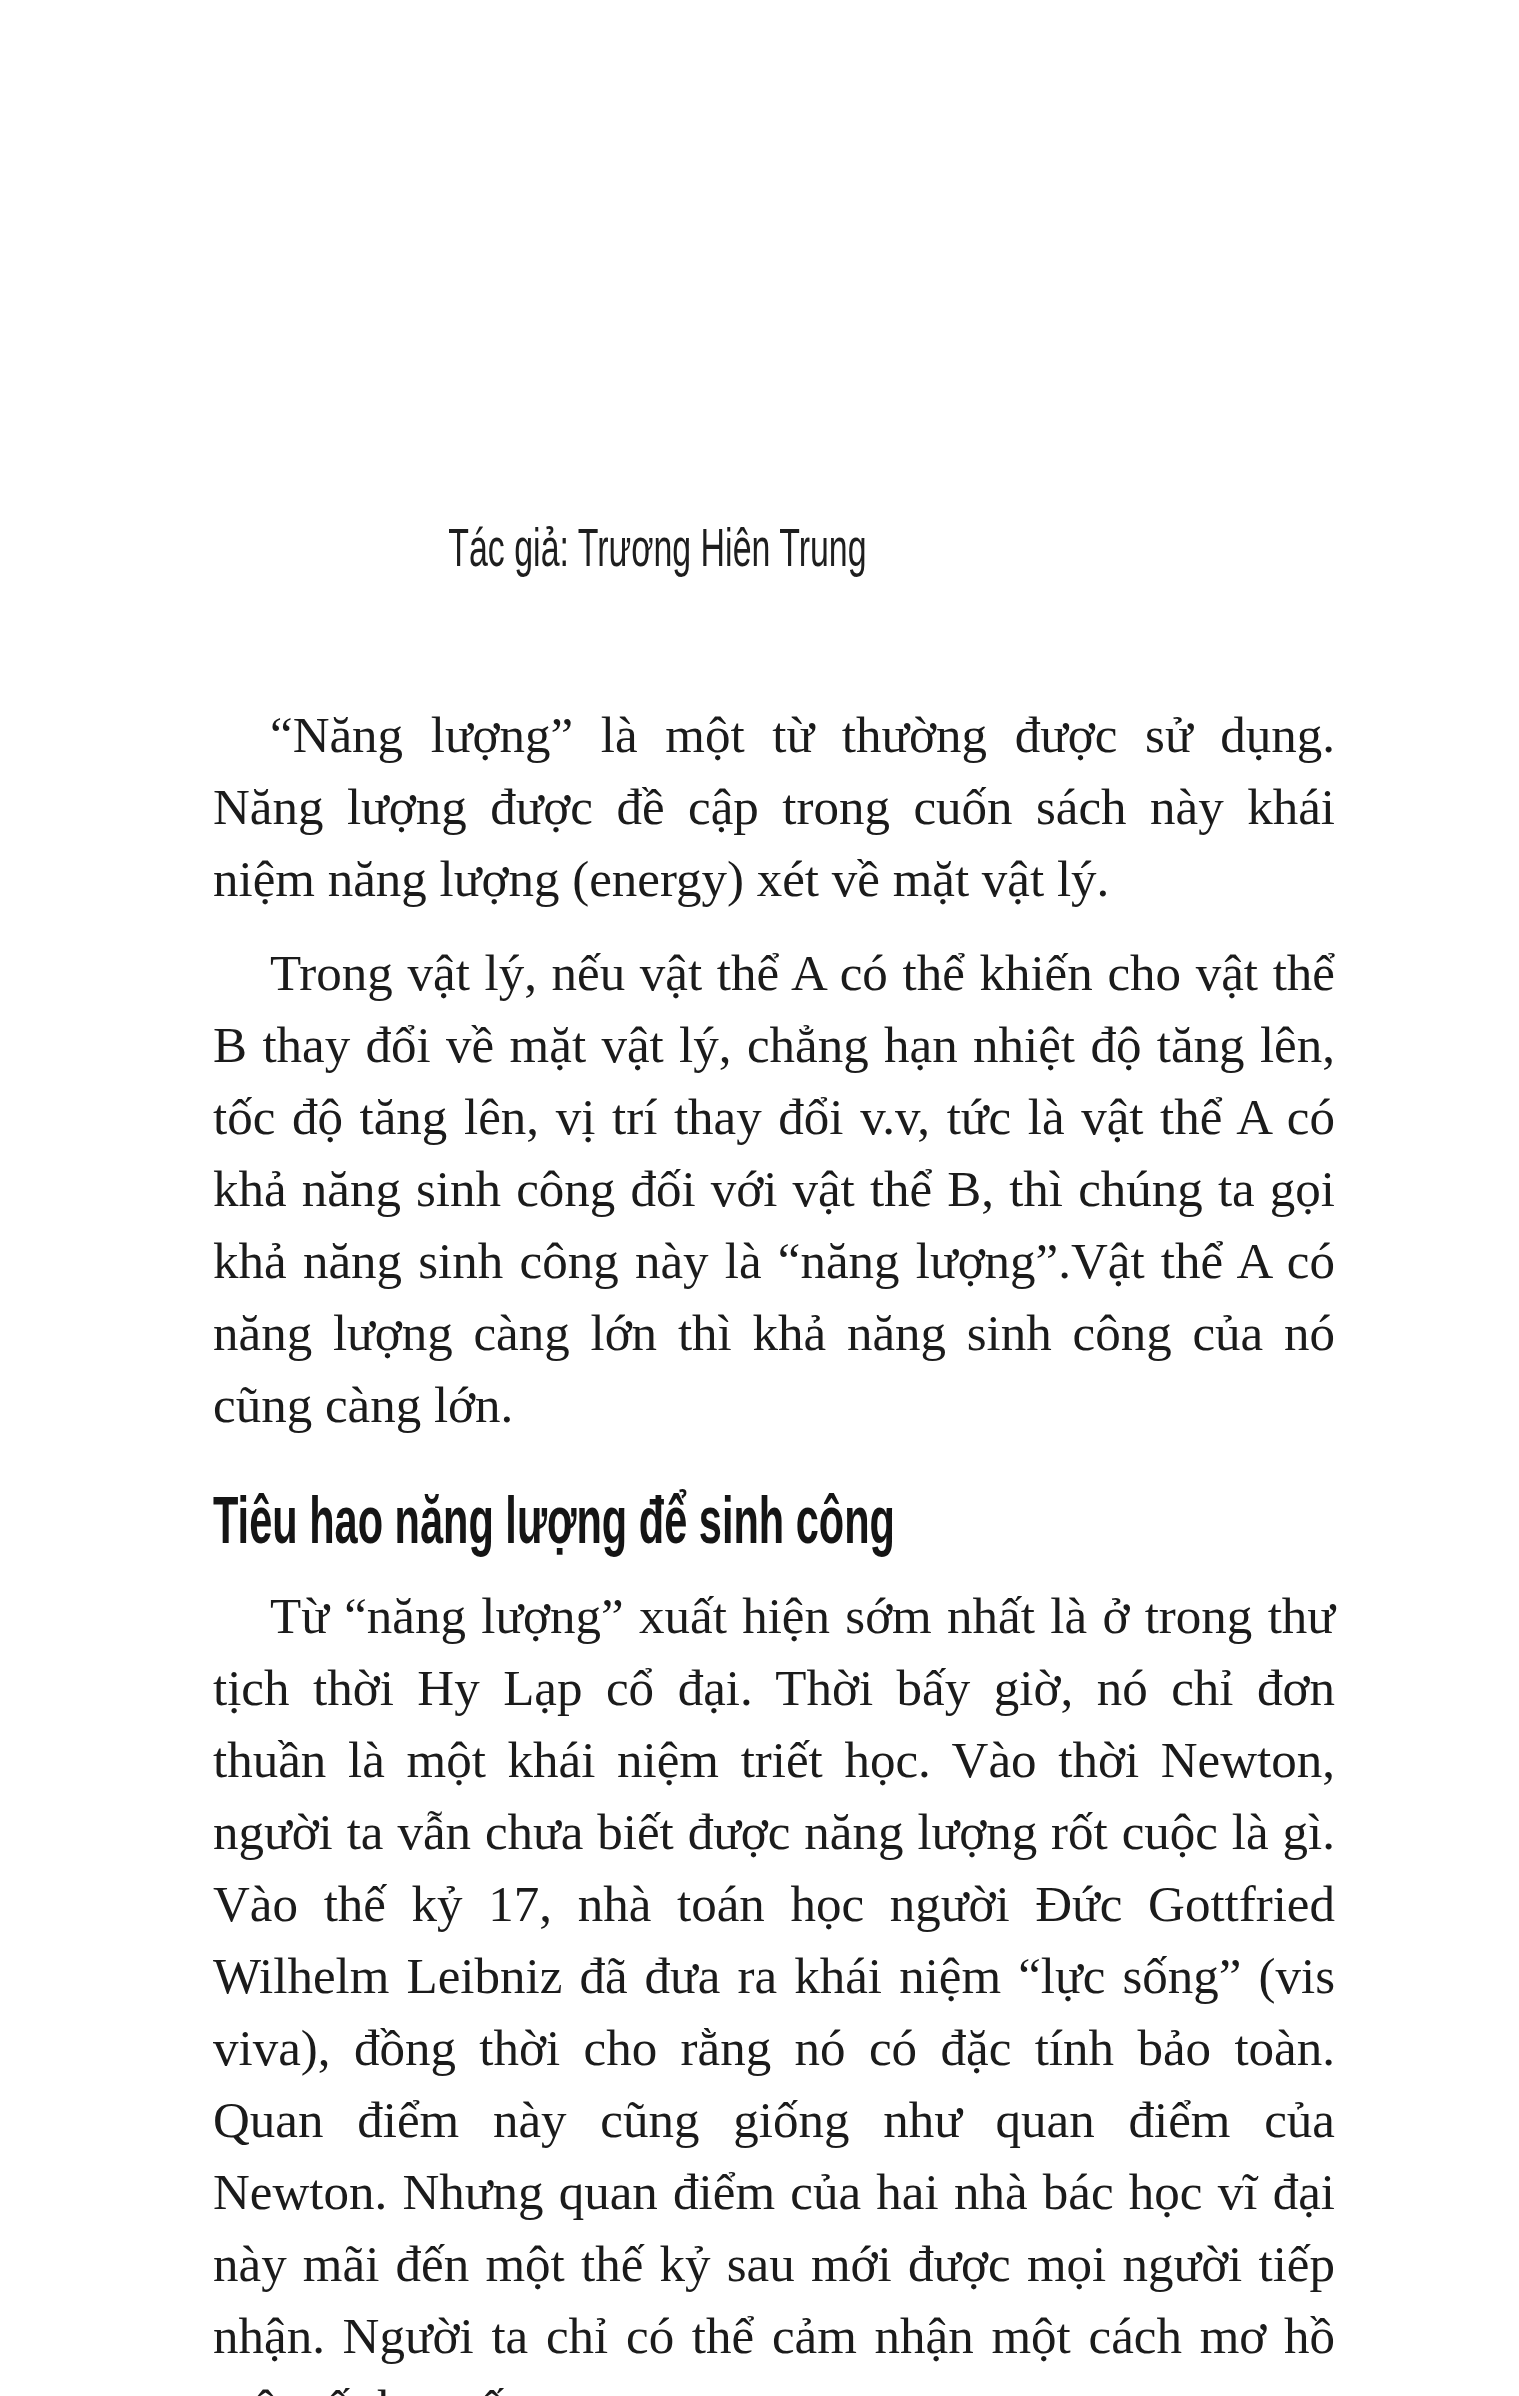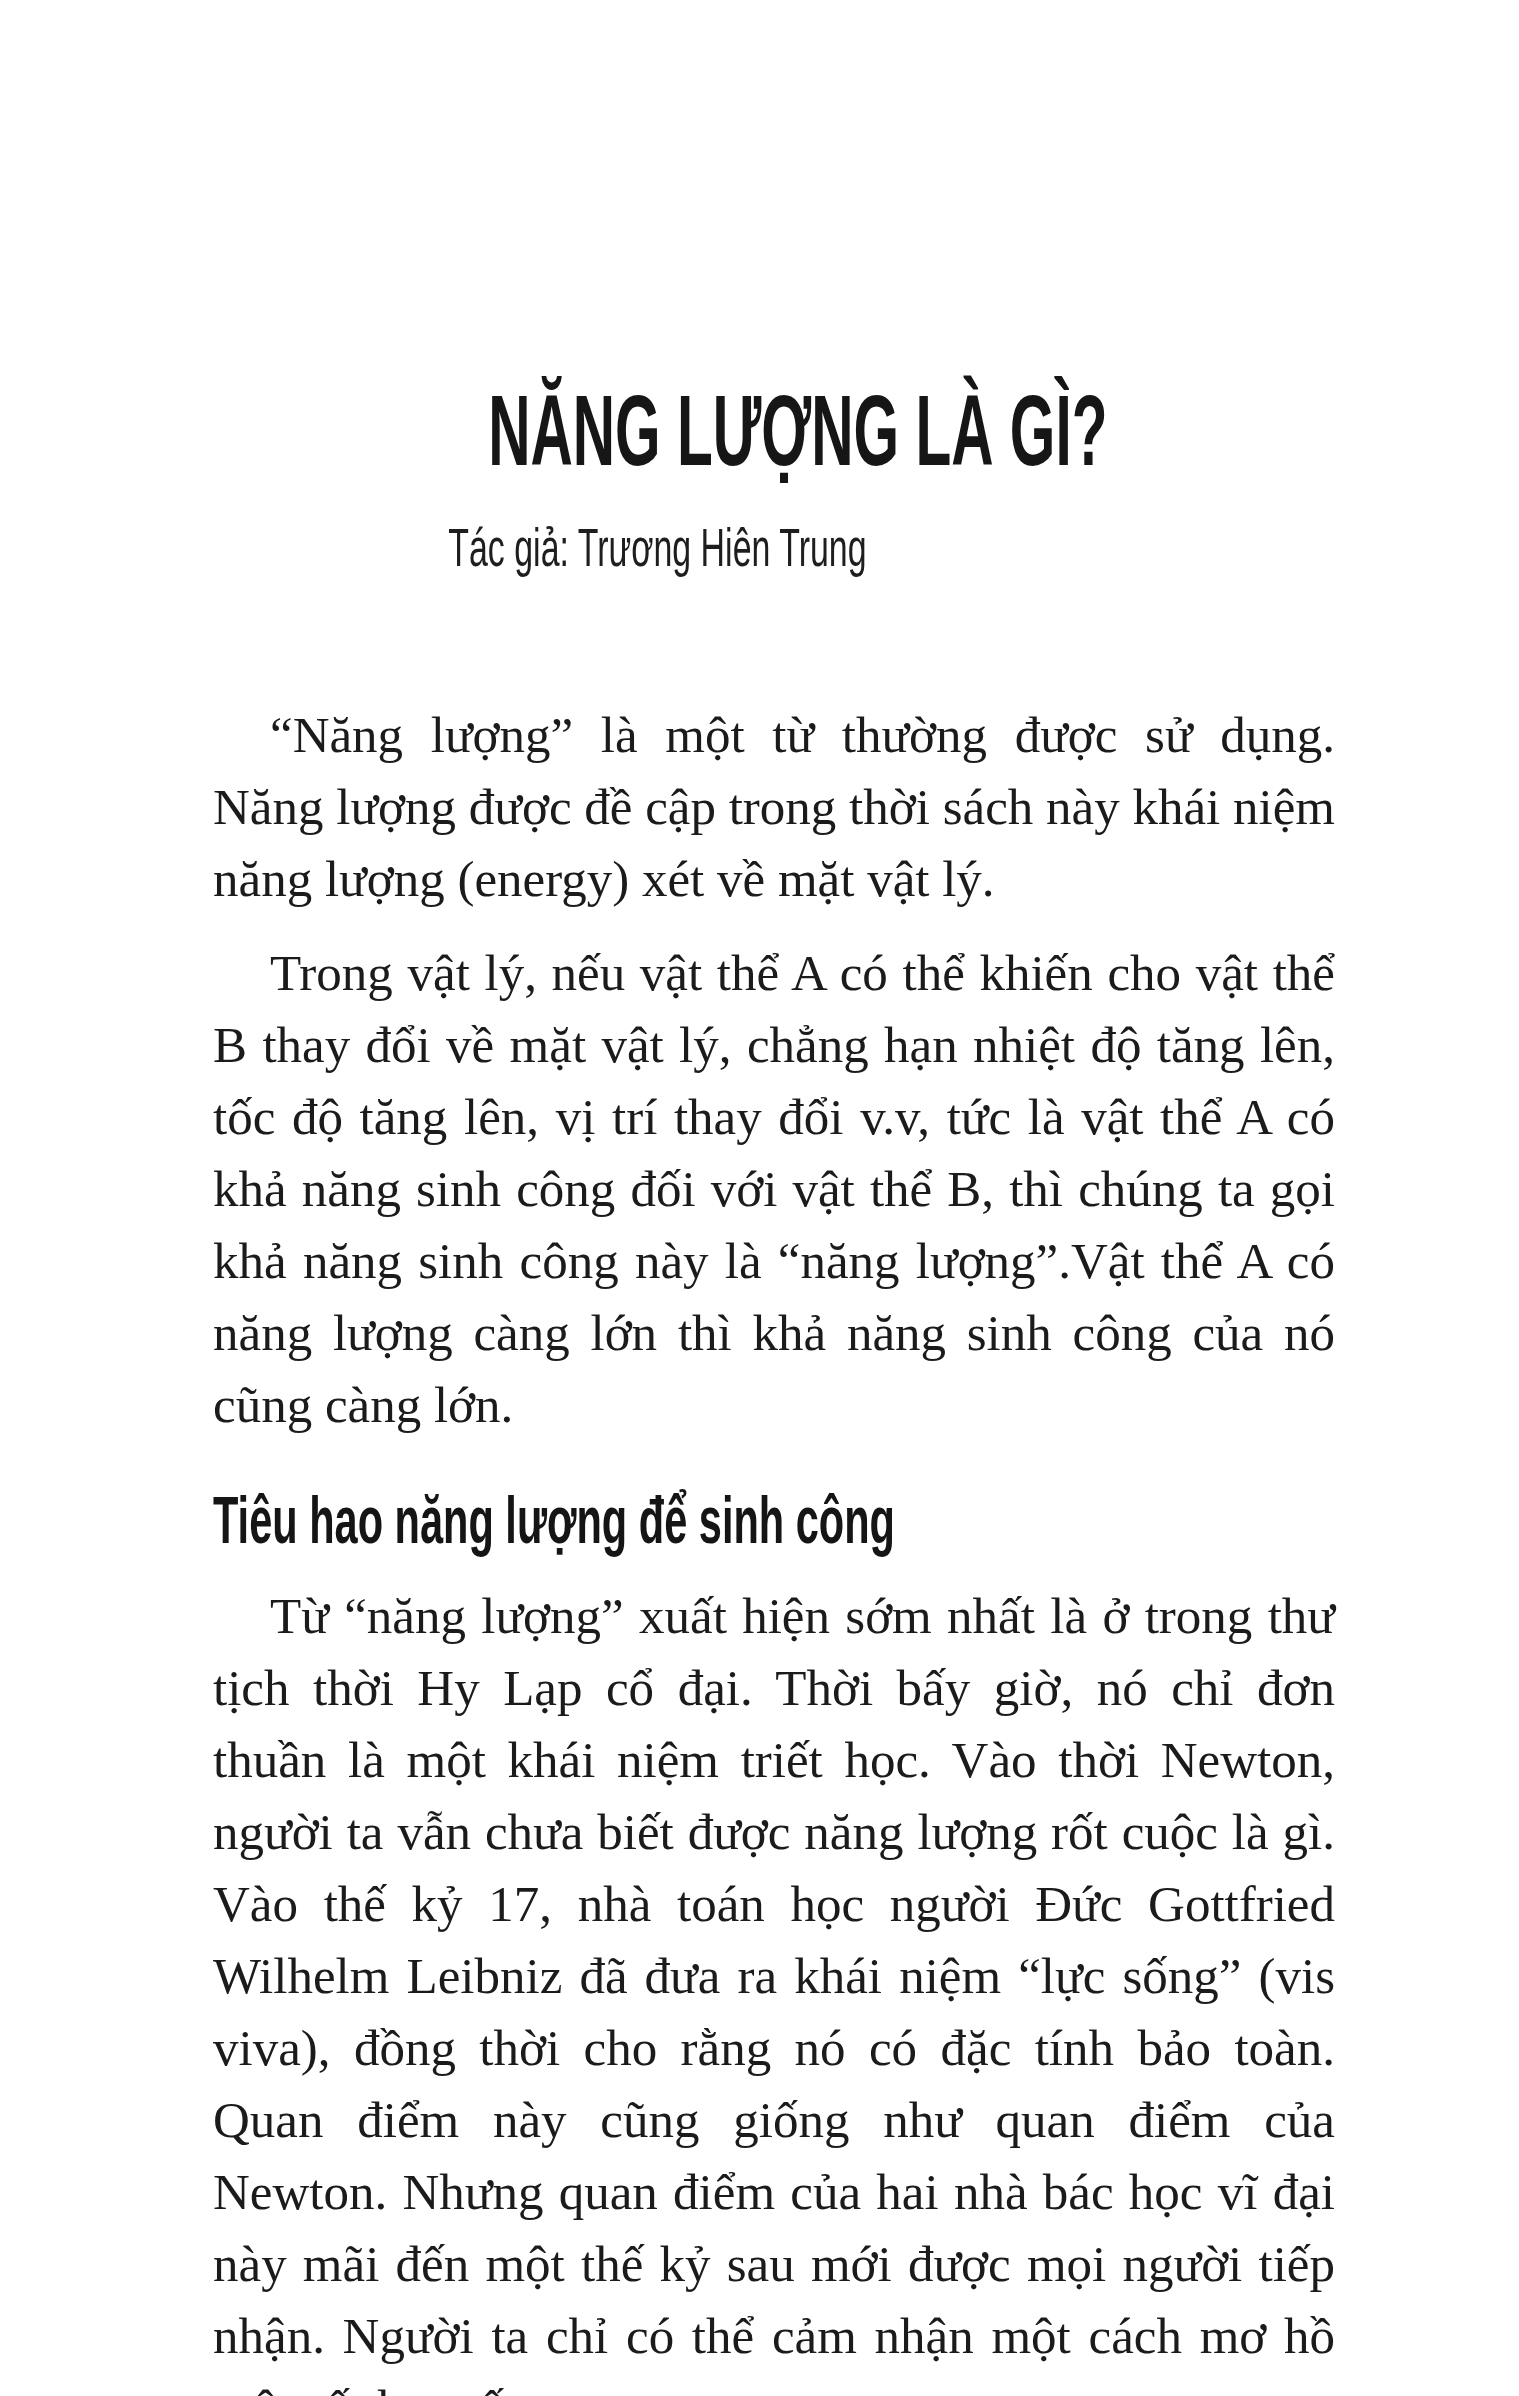--- a/index.html
+++ b/index.html
@@ -95,30 +95,27 @@
     transform: scaleX(0.62);
     transform-origin: 0 50%;
     color: #151515;
   }
 </style>
 </head>
 <body>
 
 <div class="page">
 
-  <div class="title-row">
-    <h1 class="condensed-title">NĂNG LƯỢNG LÀ GÌ?</h1>
-  </div>
 
   <div class="byline-row">
     <div class="condensed-byline">Tác giả: Trương Hiên Trung</div>
   </div>
 
   <div class="body-text">
-    <p>“Năng lượng” là một từ thường được sử dụng. Năng lượng được đề cập trong thời sách này khái niệm năng lượng (energy) xét về mặt vật lý.</p>
+    <p>“Năng lượng” là một từ thường được sử dụng. Năng lượng được đề cập trong cuốn sách này khái niệm năng lượng (energy) xét về mặt vật lý.</p>
 
     <p>Trong vật lý, nếu vật thể A có thể khiến cho vật thể B thay đổi về mặt vật lý, chẳng hạn nhiệt độ tăng lên, tốc độ tăng lên, vị trí thay đổi v.v, tức là vật thể A có khả năng sinh công đối với vật thể B, thì chúng ta gọi khả năng sinh công này là “năng lượng”.Vật thể A có năng lượng càng lớn thì khả năng sinh công của nó cũng càng lớn.</p>
 
     <h2 class="heading-row">
       <span class="condensed-heading">Tiêu hao năng lượng để sinh công</span>
     </h2>
 
     <p>Từ “năng lượng” xuất hiện sớm nhất là ở trong thư tịch thời Hy Lạp cổ đại. Thời bấy giờ, nó chỉ đơn thuần là một khái niệm triết học. Vào thời Newton, người ta vẫn chưa biết được năng lượng rốt cuộc là gì. Vào thế kỷ 17, nhà toán học người Đức Gottfried Wilhelm Leibniz đã đưa ra khái niệm “lực sống” (vis viva), đồng thời cho rằng nó có đặc tính bảo toàn. Quan điểm này cũng giống như quan điểm của Newton. Nhưng quan điểm của hai nhà bác học vĩ đại này mãi đến một thế kỷ sau mới được mọi người tiếp nhận. Người ta chỉ có thể cảm nhận một cách mơ hồ một số thực tế,</p>
   </div>
 

